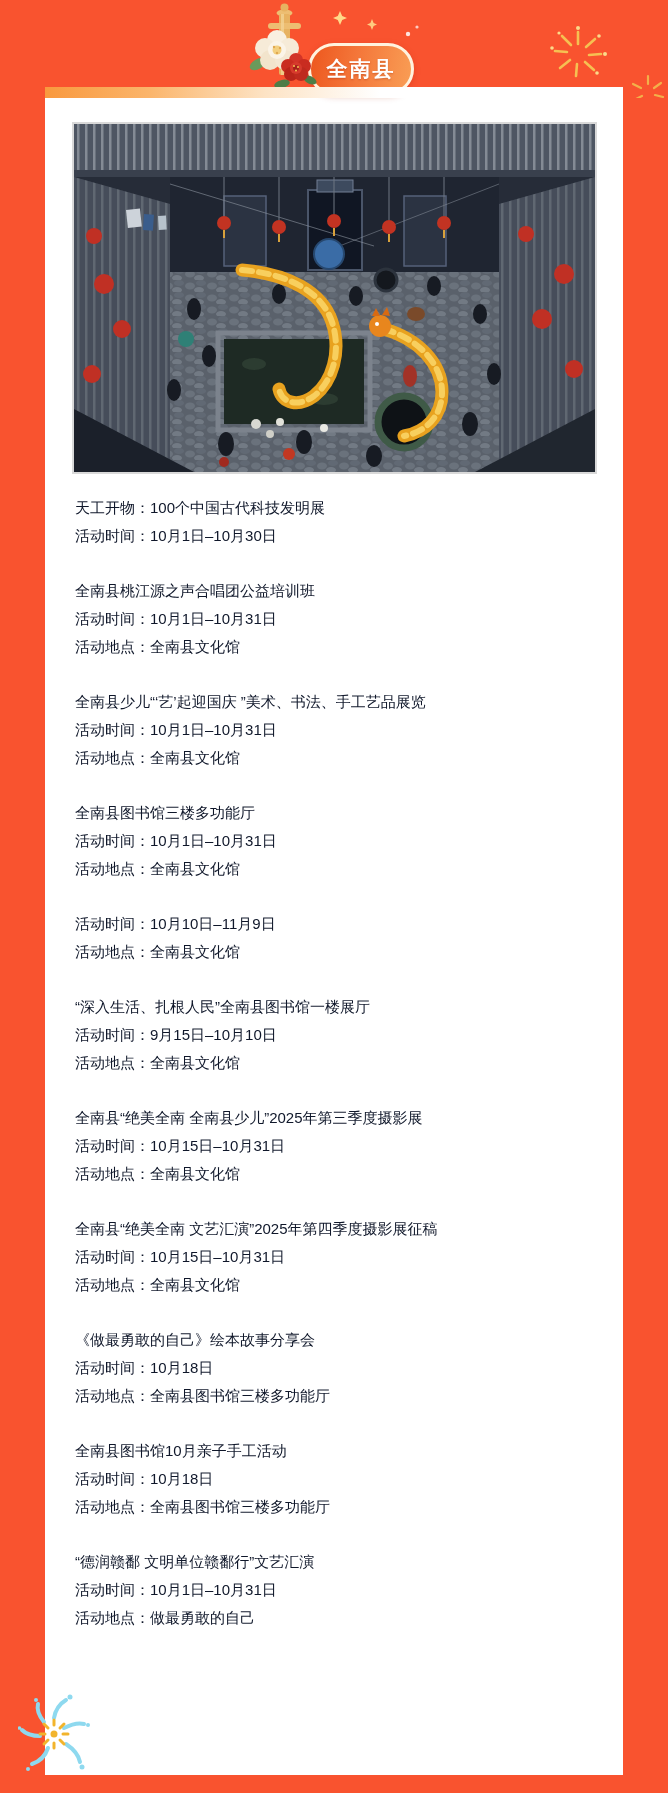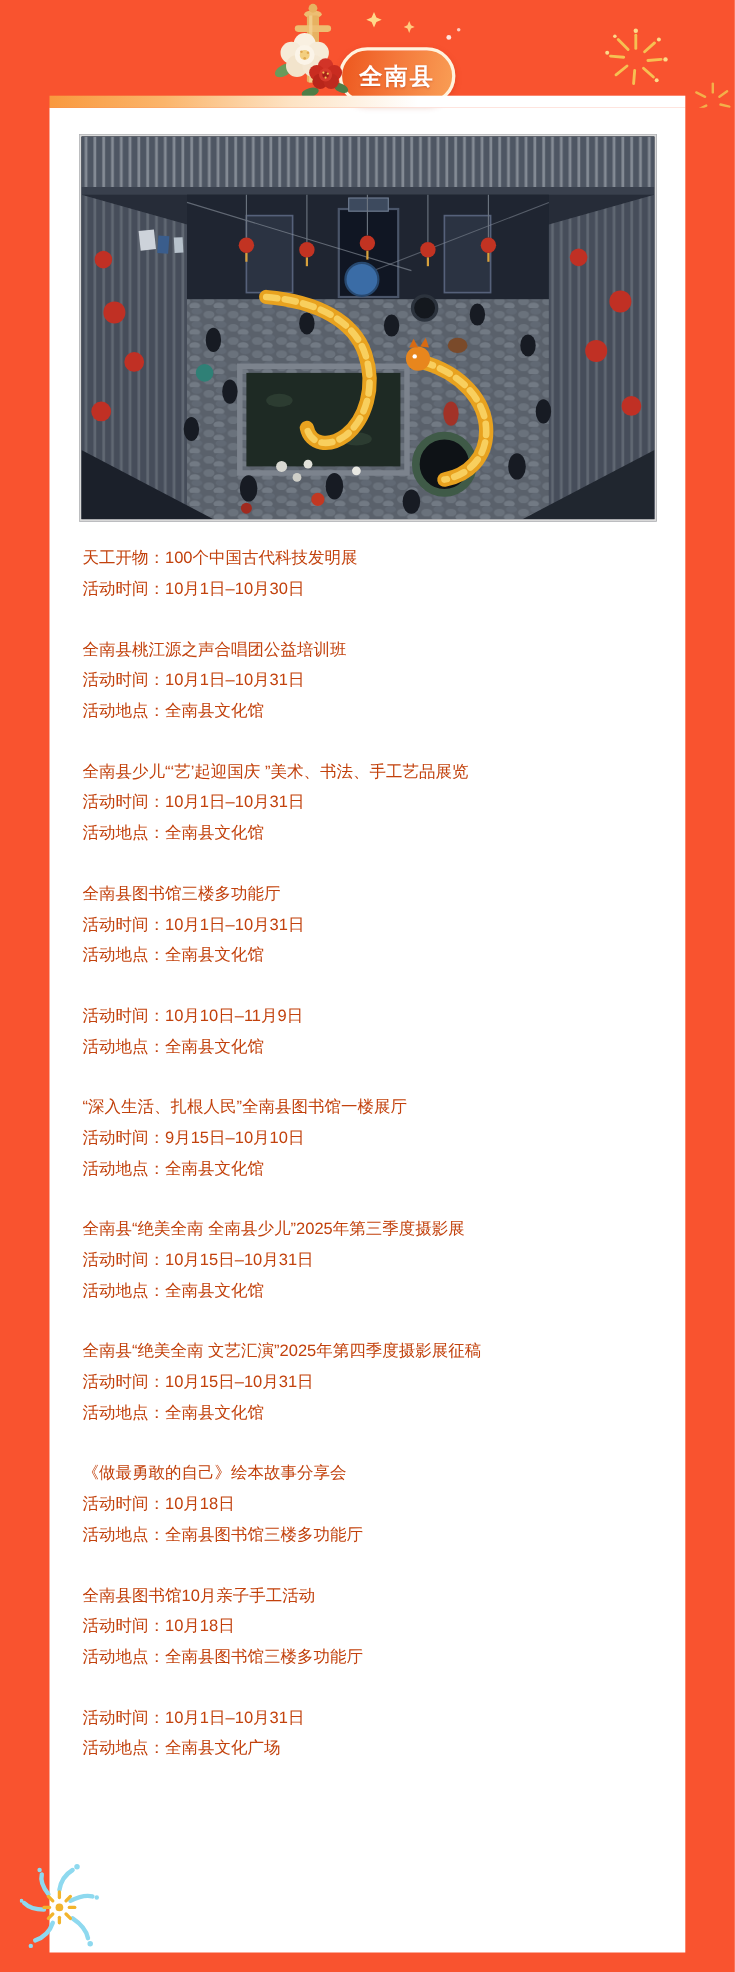--- a/index.html
+++ b/index.html
@@ -24,21 +24,21 @@
 
   
   .card{position:absolute;top:98px;left:45px;width:578px;height:1677px;background:#FFFFFF;z-index:1;}
 
   .photo-frame{margin:26px auto 0 auto;width:521px;height:348px;border:2px solid #D9D9D9;
                padding:0;background:#262C38;overflow:hidden;}
   .photo-frame svg{display:block;}
 
   .events{padding:0 30px;margin-top:20px;}
   .event{margin-bottom:27px;}
-  .event-line{line-height:28px;font-size:15px;color:#c2410c;white-space:nowrap;}
+  .event-line{line-height:28px;font-size:15px;color:#0f172a;white-space:nowrap;}
   .event-line .lbl{margin-right:0;}
 
   .firework-bl{position:absolute;left:18px;top:1692px;width:78px;height:84px;z-index:5;}
 </style>
 </head>
 <body>
 
 <div class="page">
 
   <header class="header">
@@ -308,22 +308,23 @@
         <div class="event-line"><span class="lbl">活动地点：</span><span>全南县图书馆三楼多功能厅</span></div>
       </div>
 
       <div class="event">
         <div class="event-line">全南县图书馆10月亲子手工活动</div>
         <div class="event-line"><span class="lbl">活动时间：</span><span>10月18日</span></div>
         <div class="event-line"><span class="lbl">活动地点：</span><span>全南县图书馆三楼多功能厅</span></div>
       </div>
 
       <div class="event">
+        <div class="event-line">“德润赣鄱 文明单位赣鄱行”文艺汇演</div>
         <div class="event-line"><span class="lbl">活动时间：</span><span>10月1日–10月31日</span></div>
-        <div class="event-line"><span class="lbl">活动地点：</span><span>全南县文化广场</span></div>
+        <div class="event-line"><span class="lbl">活动地点：</span><span>做最勇敢的自己</span></div>
       </div>
 
     </section>
   </main>
 
   <svg class="firework-bl" viewBox="0 0 78 84" xmlns="http://www.w3.org/2000/svg">
     <g stroke="#8ED9EF" stroke-width="4" stroke-linecap="round" fill="none">
       <path d="M36,26 Q38,14 48,8"></path>
       <path d="M46,36 Q58,30 66,32"></path>
       <path d="M48,52 Q60,60 62,70"></path>

